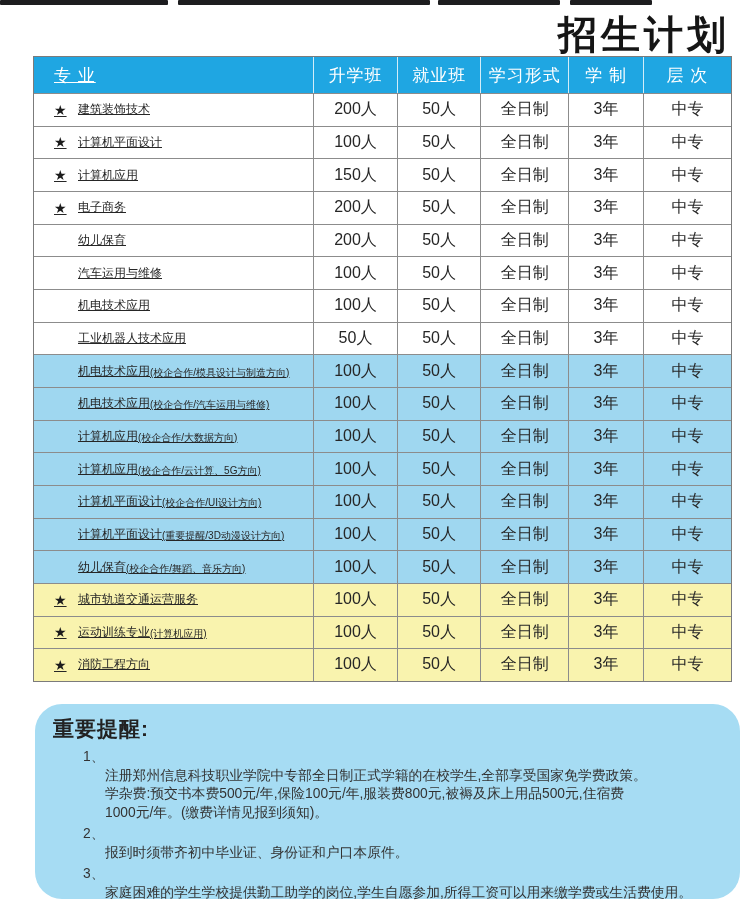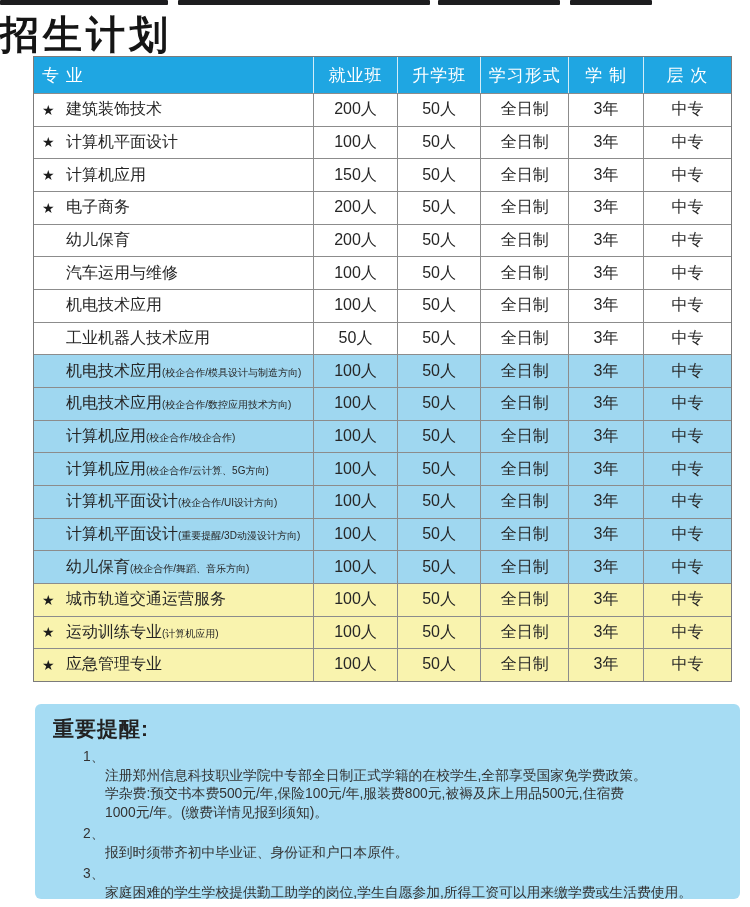--- a/index.html
+++ b/index.html
@@ -10,21 +10,21 @@
   }
   
   .top-strip{position:absolute;top:0;left:0;width:750px;height:6px;}
   .top-strip i{position:absolute;top:0;height:5px;background:#1d1d1f;border-radius:1px;}
   .seg1{left:0;width:168px;}
   .seg2{left:178px;width:252px;}
   .seg3{left:438px;width:122px;}
   .seg4{left:570px;width:82px;height:4px;}
 
   .page-title{
-    position:absolute;top:8px;left:0;width:730px;text-align:left;
+    position:absolute;top:8px;left:0;width:730px;text-align:right;
     font-size:39px;font-weight:900;color:#151515;letter-spacing:4px;
   }
 
   
   .enroll-table{
     position:absolute;left:33px;top:56px;width:699px;
     border:1px solid #7b7b7b;box-sizing:border-box;background:#fff;
   }
   .thead{display:flex;height:36px;background:#1fa6e2;}
   .hcell{
@@ -34,39 +34,39 @@
   }
   .hcell:last-child{border-right:none;}
   .row{display:flex;height:32.67px;background:#ffffff;}
   .cell{
     box-sizing:border-box;display:flex;align-items:center;justify-content:center;
     font-size:16px;color:#262626;
     border-right:1px solid #8c8c8c;border-top:1px solid #8c8c8c;
     white-space:nowrap;overflow:hidden;
   }
   .cell:last-child{border-right:none;}
-  .c-major{width:40.2%;justify-content:flex-start;padding-left:8px;}
+  .c-major{width:40.2%;justify-content:flex-start;padding-left:20px;text-decoration:underline;}
   .c-sx{width:12%;}
   .c-jy{width:12%;}
   .c-form{width:12.6%;}
   .c-years{width:10.7%;}
   .c-level{width:12.5%;text-align:right;}
   .star{display:inline-block;width:24px;font-size:14px;color:#1c1c1c;flex:0 0 24px;}
-  .major-name{font-size:16px;}
+  .major-name{font-size:12px;}
   .major-sub{font-size:10px;letter-spacing:0;margin-top:3px;}
   .sec-blue{background:#9fd7f0;}
   .sec-blue .cell{background:transparent;}
   .sec-yellow{background:#f9f3ae;}
   .row.sec-blue, .row.sec-yellow{background-clip:padding-box;}
   .row.sec-blue .cell, .row.sec-yellow .cell{background:transparent;}
 
   
   .reminder{
     position:absolute;left:35px;top:704px;width:705px;height:195px;
-    background:#a6dcf3;border-radius:6px;box-sizing:border-box;
+    background:#a6dcf3;border-radius:27px;box-sizing:border-box;
     padding:11px 16px 10px 18px;
   }
   .reminder-title{font-size:21px;font-weight:bold;color:#222222;letter-spacing:1px;}
   .notes{margin-top:5px;}
   .note{position:relative;padding-left:52px;margin-bottom:3px;
     font-size:13.8px;line-height:18.5px;color:#333333;white-space:pre-line;}
   .note .num{position:absolute;left:30px;top:0;white-space:nowrap;}
 </style>
 </head>
 <body>
@@ -76,22 +76,22 @@
   <i class="seg2"></i>
   <i class="seg3"></i>
   <i class="seg4"></i>
 </div>
 
 <div class="page-title">招生计划</div>
 
 <div class="enroll-table">
   <div class="thead">
     <div class="hcell c-major">专  业</div>
+    <div class="hcell c-sx">升学班</div>
     <div class="hcell c-jy">就业班</div>
-    <div class="hcell c-sx">升学班</div>
     <div class="hcell c-form">学习形式</div>
     <div class="hcell c-years">学 制</div>
     <div class="hcell c-level">层 次</div>
   </div>
 
   <div>
 
   <div class="row sec-white">
         <div class="cell c-major">
           <span class="star">★</span>
@@ -197,33 +197,33 @@
         <div class="cell c-sx">100人</div>
         <div class="cell c-jy">50人</div>
         <div class="cell c-form">全日制</div>
         <div class="cell c-years">3年</div>
         <div class="cell c-level">中专</div>
       </div>
       <div class="row sec-blue">
         <div class="cell c-major">
           <span class="star"></span>
           <span class="major-name">机电技术应用</span>
-          <span class="major-sub">(校企合作/数控应用技术方向)</span>
+          <span class="major-sub">(校企合作/汽车运用与维修)</span>
         </div>
         <div class="cell c-sx">100人</div>
         <div class="cell c-jy">50人</div>
         <div class="cell c-form">全日制</div>
         <div class="cell c-years">3年</div>
         <div class="cell c-level">中专</div>
       </div>
       <div class="row sec-blue">
         <div class="cell c-major">
           <span class="star"></span>
           <span class="major-name">计算机应用</span>
-          <span class="major-sub">(校企合作/校企合作)</span>
+          <span class="major-sub">(校企合作/大数据方向)</span>
         </div>
         <div class="cell c-sx">100人</div>
         <div class="cell c-jy">50人</div>
         <div class="cell c-form">全日制</div>
         <div class="cell c-years">3年</div>
         <div class="cell c-level">中专</div>
       </div>
       <div class="row sec-blue">
         <div class="cell c-major">
           <span class="star"></span>
@@ -292,21 +292,21 @@
         </div>
         <div class="cell c-sx">100人</div>
         <div class="cell c-jy">50人</div>
         <div class="cell c-form">全日制</div>
         <div class="cell c-years">3年</div>
         <div class="cell c-level">中专</div>
       </div>
       <div class="row sec-yellow">
         <div class="cell c-major">
           <span class="star">★</span>
-          <span class="major-name">应急管理专业</span>
+          <span class="major-name">消防工程方向</span>
           <span class="major-sub"></span>
         </div>
         <div class="cell c-sx">100人</div>
         <div class="cell c-jy">50人</div>
         <div class="cell c-form">全日制</div>
         <div class="cell c-years">3年</div>
         <div class="cell c-level">中专</div>
       </div>
     </div>
 </div>

